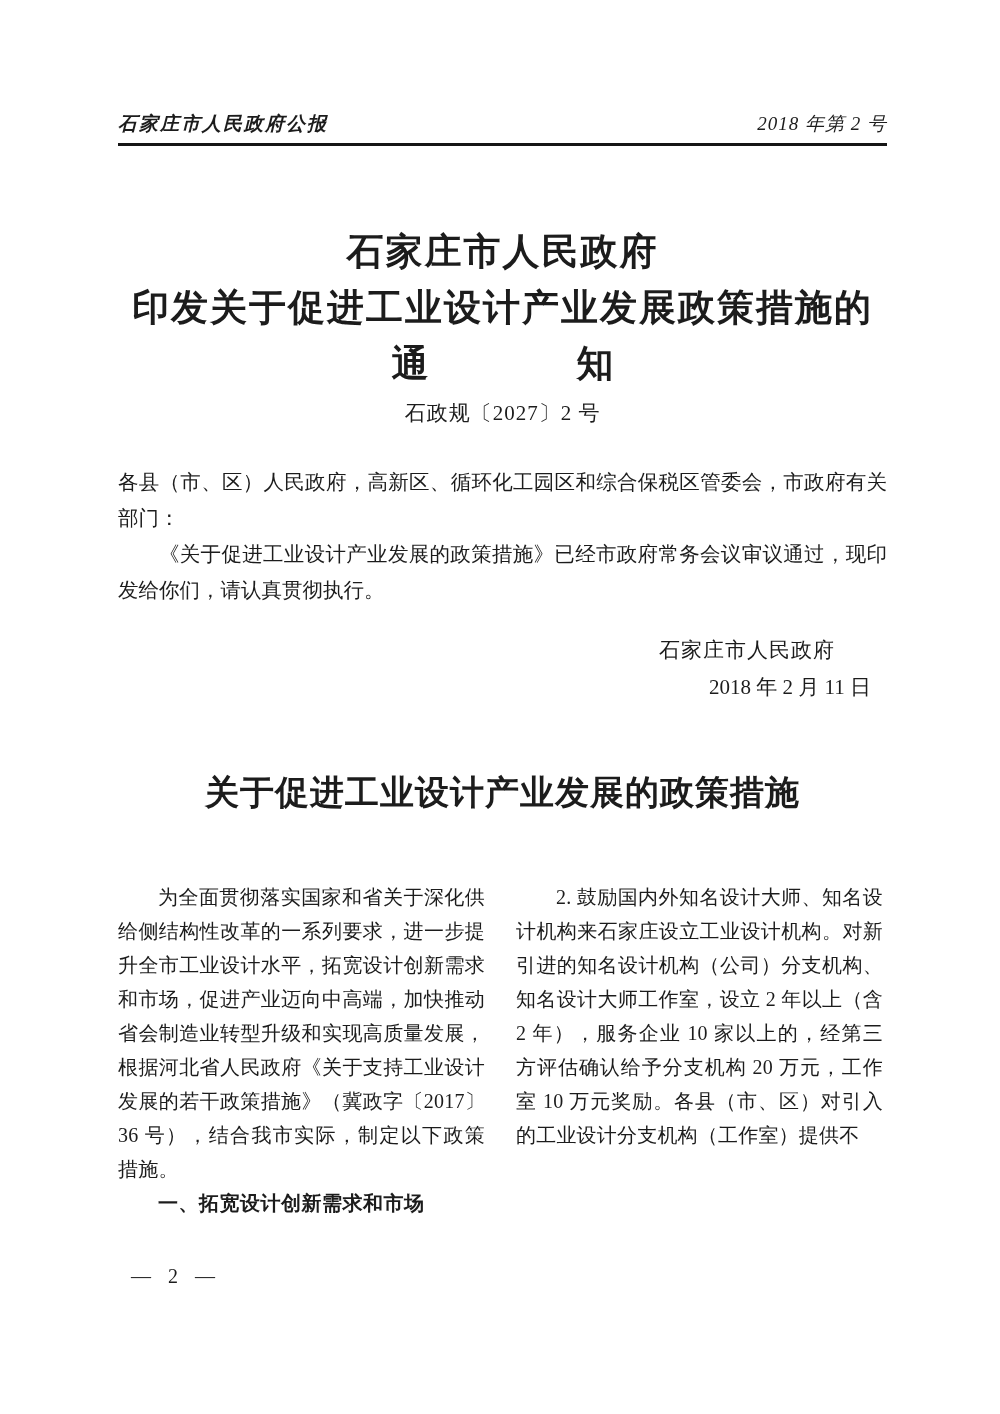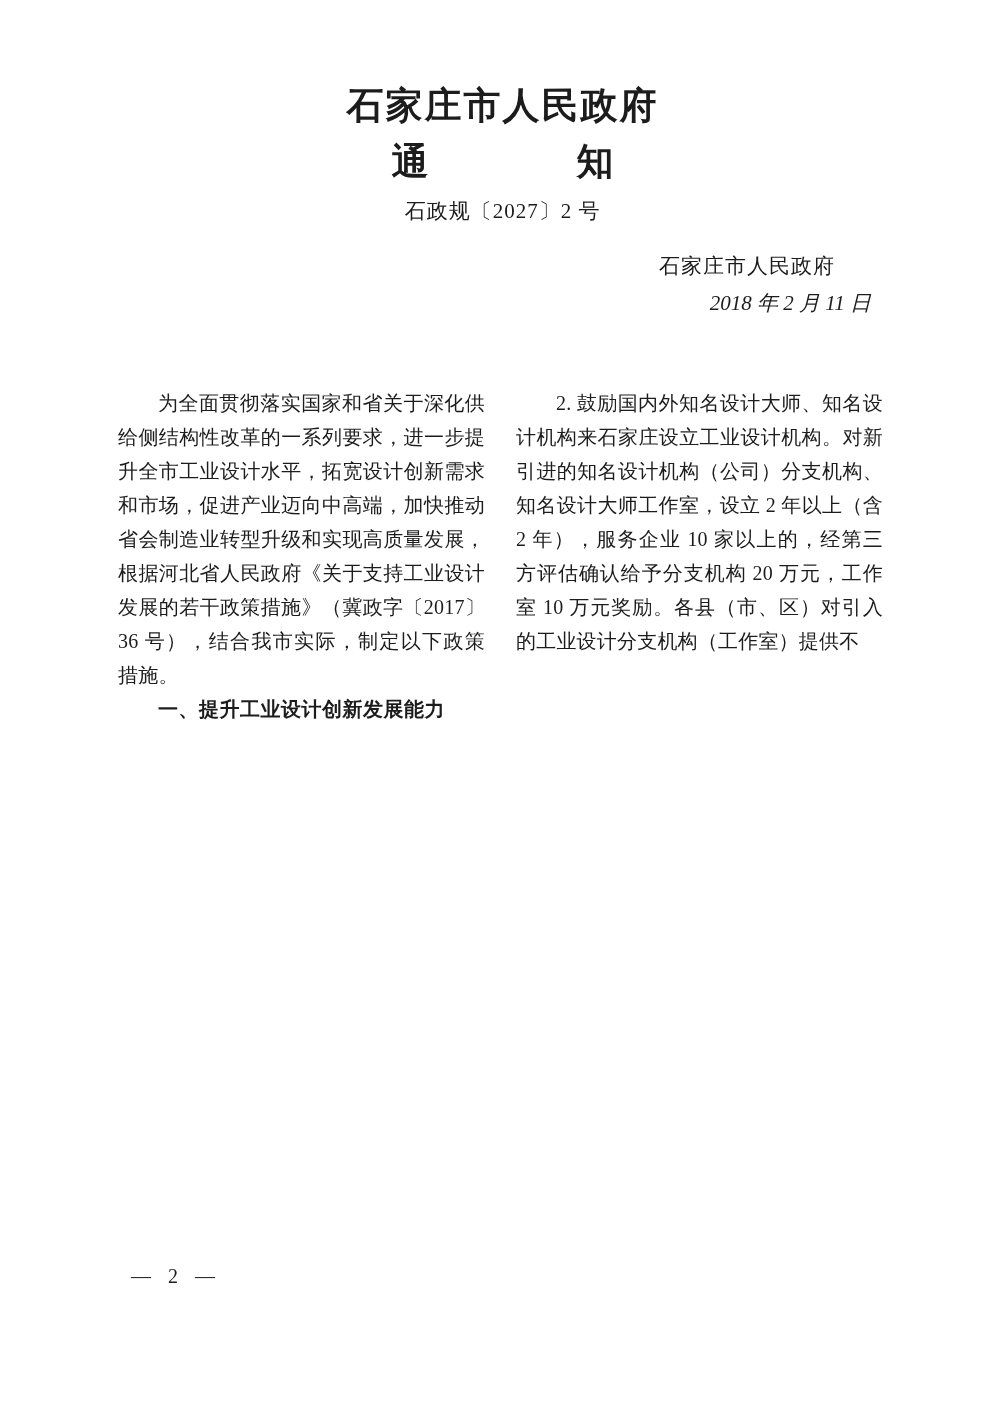--- a/index.html
+++ b/index.html
@@ -65,21 +65,21 @@
   .letter p { margin: 0; }
   .indent { text-indent: 2em; }
   .no-indent { text-indent: 0; }
   .signature {
     margin-top: 24px;
     text-align: right;
     font-size: 21px;
     line-height: 37px;
   }
   .sig-name { padding-right: 52px; letter-spacing: 1px; }
-  .sig-date { padding-right: 16px; font-style: italic; }
+  .sig-date { padding-right: 16px; }
   .policy-title {
     margin: 64px 0 0 0;
     text-align: center;
     font-size: 34px;
     font-weight: bold;
     line-height: 46px;
     letter-spacing: 1px;
   }
   .columns {
     display: flex;
@@ -107,45 +107,55 @@
     font-size: 20px;
     letter-spacing: 2px;
     word-spacing: 8px;
   }
 </style>
 </head>
 <body>
 
 <div class="page">
 
+  <header class="header">
+    <span class="gazette">石家庄市人民政府公报</span>
+    <span class="issue">2018 年第 2 号</span>
+  </header>
 
   <section>
     <h1 class="doc-title">
       <div>石家庄市人民政府</div>
+      <div>印发关于促进工业设计产业发展政策措施的</div>
       <div class="t-line3">
         <span>通</span>
         <span>知</span>
       </div>
     </h1>
 
     <div class="doc-number">石政规〔2027〕2 号</div>
 
+    <div class="letter">
+      <p>各县（市、区）人民政府，高新区、循环化工园区和综合保税区管委会，市政府有关部门：</p>
+      <p class="indent">《关于促进工业设计产业发展的政策措施》已经市政府常务会议审议通过，现印发给你们，请认真贯彻执行。</p>
+    </div>
 
     <div class="signature">
       <div class="sig-name">石家庄市人民政府</div>
       <div class="sig-date">2018 年 2 月 11 日</div>
     </div>
   </section>
 
   <section>
+    <h2 class="policy-title">关于促进工业设计产业发展的政策措施</h2>
 
     <div class="columns">
       <div class="col">
         <p class="indent">为全面贯彻落实国家和省关于深化供给侧结构性改革的一系列要求，进一步提升全市工业设计水平，拓宽设计创新需求和市场，促进产业迈向中高端，加快推动省会制造业转型升级和实现高质量发展，根据河北省人民政府《关于支持工业设计发展的若干政策措施》（冀政字〔2017〕36 号），结合我市实际，制定以下政策措施。</p>
-        <p class="indent hei">一、提升工业设计创新发展能力</p>
+        <p class="indent hei">一、拓宽设计创新需求和市场</p>
       </div>
       <div class="col">
         <p class="indent">2. 鼓励国内外知名设计大师、知名设计机构来石家庄设立工业设计机构。对新引进的知名设计机构（公司）分支机构、知名设计大师工作室，设立 2 年以上（含 2 年），服务企业 10 家以上的，经第三方评估确认给予分支机构 20 万元，工作室 10 万元奖励。各县（市、区）对引入的工业设计分支机构（工作室）提供不</p>
       </div>
     </div>
   </section>
 
   <div class="footer">— 2 —</div>
 
 </div>

